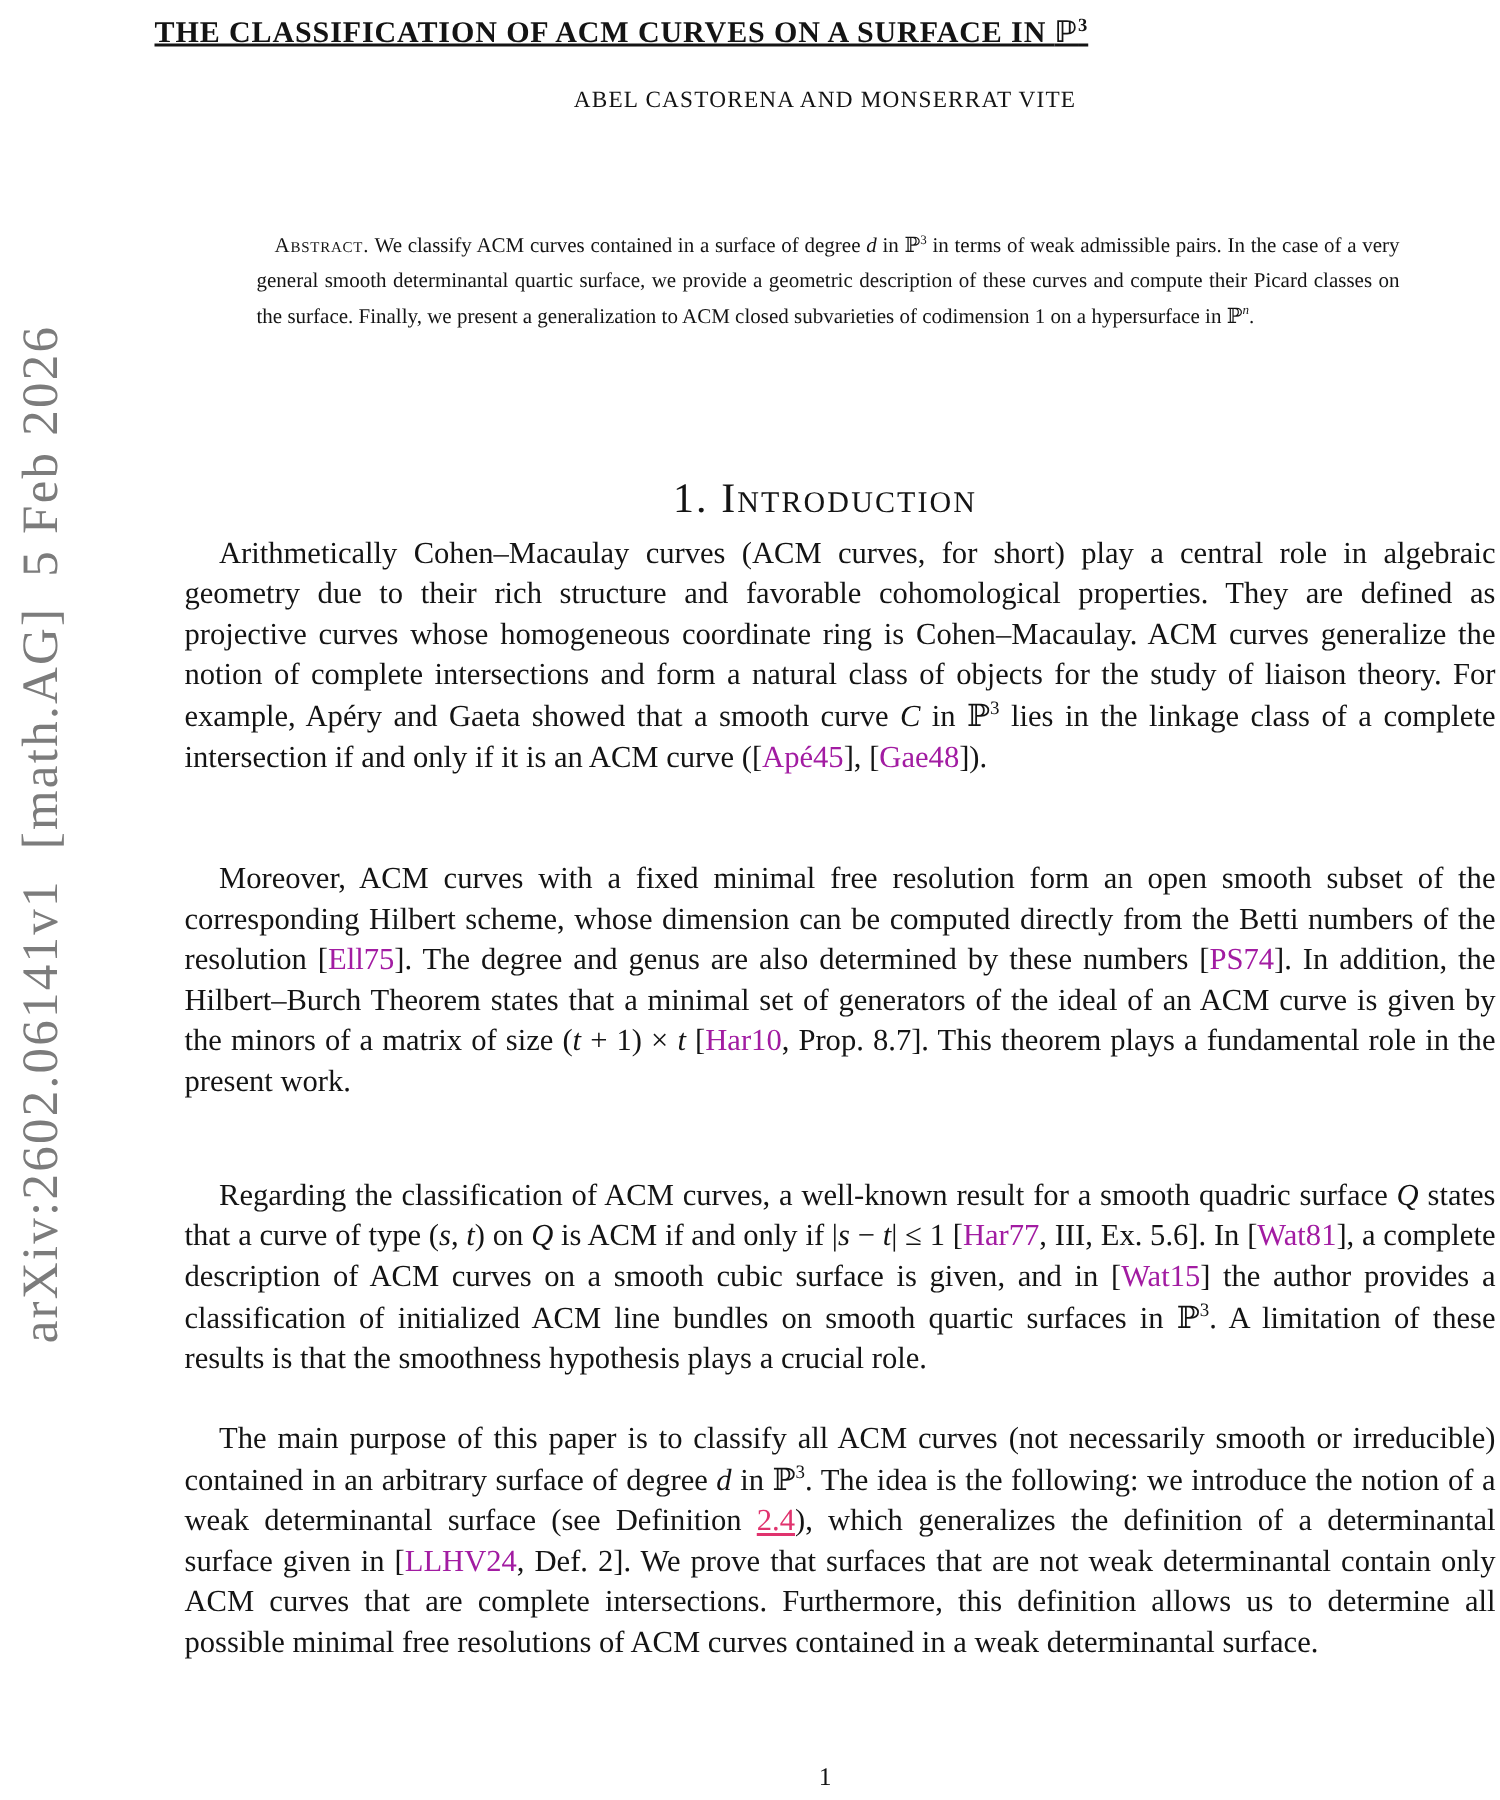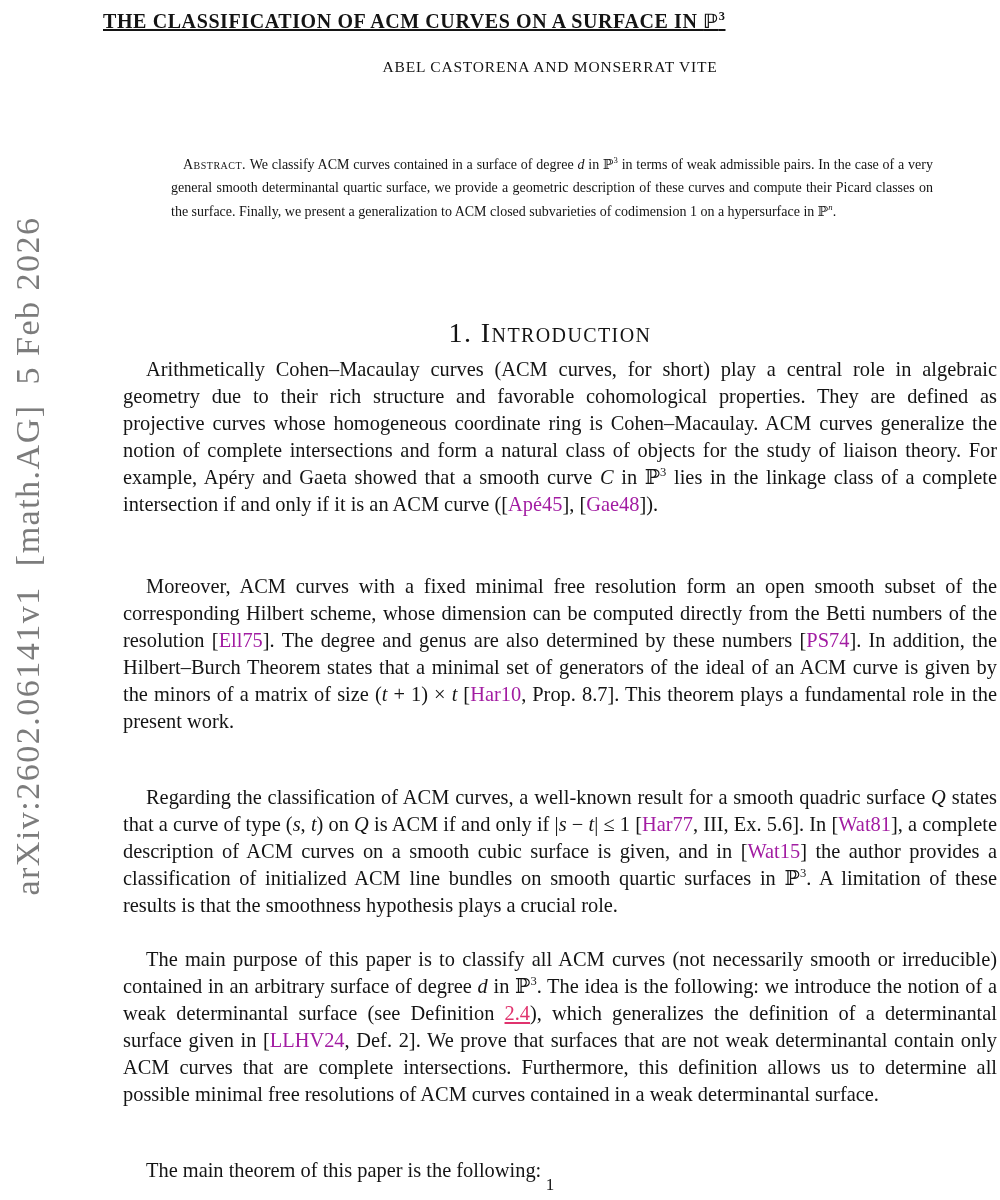--- a/index.html
+++ b/index.html
@@ -116,19 +116,18 @@
       <span class="abs-label">Abstract.</span><span><span class="seg-t"> We classify ACM curves contained in a surface of degree </span><span class="seg-i">d</span><span class="seg-t"> in </span><span class="seg-bb">ℙ</span><sup class="seg-sup">3</sup><span class="seg-t"> in terms of weak admissible pairs. In the case of a very general smooth determinantal quartic surface, we provide a geometric description of these curves and compute their Picard classes on the surface. Finally, we present a generalization to ACM closed subvarieties of codimension 1 on a hypersurface in </span><span class="seg-bb">ℙ</span><sup class="seg-supi">n</sup><span class="seg-t">.</span></span>
     </p>
 
     <h2 class="section-heading">1. Introduction</h2>
 
     <div class="paragraphs">
         <p class="para"><span class="seg-t">Arithmetically Cohen–Macaulay curves (ACM curves, for short) play a central role in algebraic geometry due to their rich structure and favorable cohomological properties. They are defined as projective curves whose homogeneous coordinate ring is Cohen–Macaulay. ACM curves generalize the notion of complete intersections and form a natural class of objects for the study of liaison theory. For example, Apéry and Gaeta showed that a smooth curve </span><span class="seg-i">C</span><span class="seg-t"> in </span><span class="seg-bb">ℙ</span><sup class="seg-sup">3</sup><span class="seg-t"> lies in the linkage class of a complete intersection if and only if it is an ACM curve ([</span><span class="seg-cite">Apé45</span><span class="seg-t">], [</span><span class="seg-cite">Gae48</span><span class="seg-t">]).</span></p>
         <p class="para"><span class="seg-t">Moreover, ACM curves with a fixed minimal free resolution form an open smooth subset of the corresponding Hilbert scheme, whose dimension can be computed directly from the Betti numbers of the resolution [</span><span class="seg-cite">Ell75</span><span class="seg-t">]. The degree and genus are also determined by these numbers [</span><span class="seg-cite">PS74</span><span class="seg-t">]. In addition, the Hilbert–Burch Theorem states that a minimal set of generators of the ideal of an ACM curve is given by the minors of a matrix of size (</span><span class="seg-i">t</span><span class="seg-t"> + 1) × </span><span class="seg-i">t</span><span class="seg-t"> [</span><span class="seg-cite">Har10</span><span class="seg-t">, Prop. 8.7]. This theorem plays a fundamental role in the present work.</span></p>
         <p class="para"><span class="seg-t">Regarding the classification of ACM curves, a well-known result for a smooth quadric surface </span><span class="seg-i">Q</span><span class="seg-t"> states that a curve of type (</span><span class="seg-i">s</span><span class="seg-t">, </span><span class="seg-i">t</span><span class="seg-t">) on </span><span class="seg-i">Q</span><span class="seg-t"> is ACM if and only if |</span><span class="seg-i">s</span><span class="seg-t"> − </span><span class="seg-i">t</span><span class="seg-t">| ≤ 1 [</span><span class="seg-cite">Har77</span><span class="seg-t">, III, Ex. 5.6]. In [</span><span class="seg-cite">Wat81</span><span class="seg-t">], a complete description of ACM curves on a smooth cubic surface is given, and in [</span><span class="seg-cite">Wat15</span><span class="seg-t">] the author provides a classification of initialized ACM line bundles on smooth quartic surfaces in </span><span class="seg-bb">ℙ</span><sup class="seg-sup">3</sup><span class="seg-t">. A limitation of these results is that the smoothness hypothesis plays a crucial role.</span></p>
         <p class="para"><span class="seg-t">The main purpose of this paper is to classify all ACM curves (not necessarily smooth or irreducible) contained in an arbitrary surface of degree </span><span class="seg-i">d</span><span class="seg-t"> in </span><span class="seg-bb">ℙ</span><sup class="seg-sup">3</sup><span class="seg-t">. The idea is the following: we introduce the notion of a weak determinantal surface (see Definition </span><span class="seg-ref">2.4</span><span class="seg-t">), which generalizes the definition of a determinantal surface given in [</span><span class="seg-cite">LLHV24</span><span class="seg-t">, Def. 2]. We prove that surfaces that are not weak determinantal contain only ACM curves that are complete intersections. Furthermore, this definition allows us to determine all possible minimal free resolutions of ACM curves contained in a weak determinantal surface.</span></p>
-        <p class="para"><span class="seg-t">The main theorem of this paper is the following:</span></p>
       </div>
 
     <div class="pageno">1</div>
 
   </div>
 </div>
 
 </body></html>

